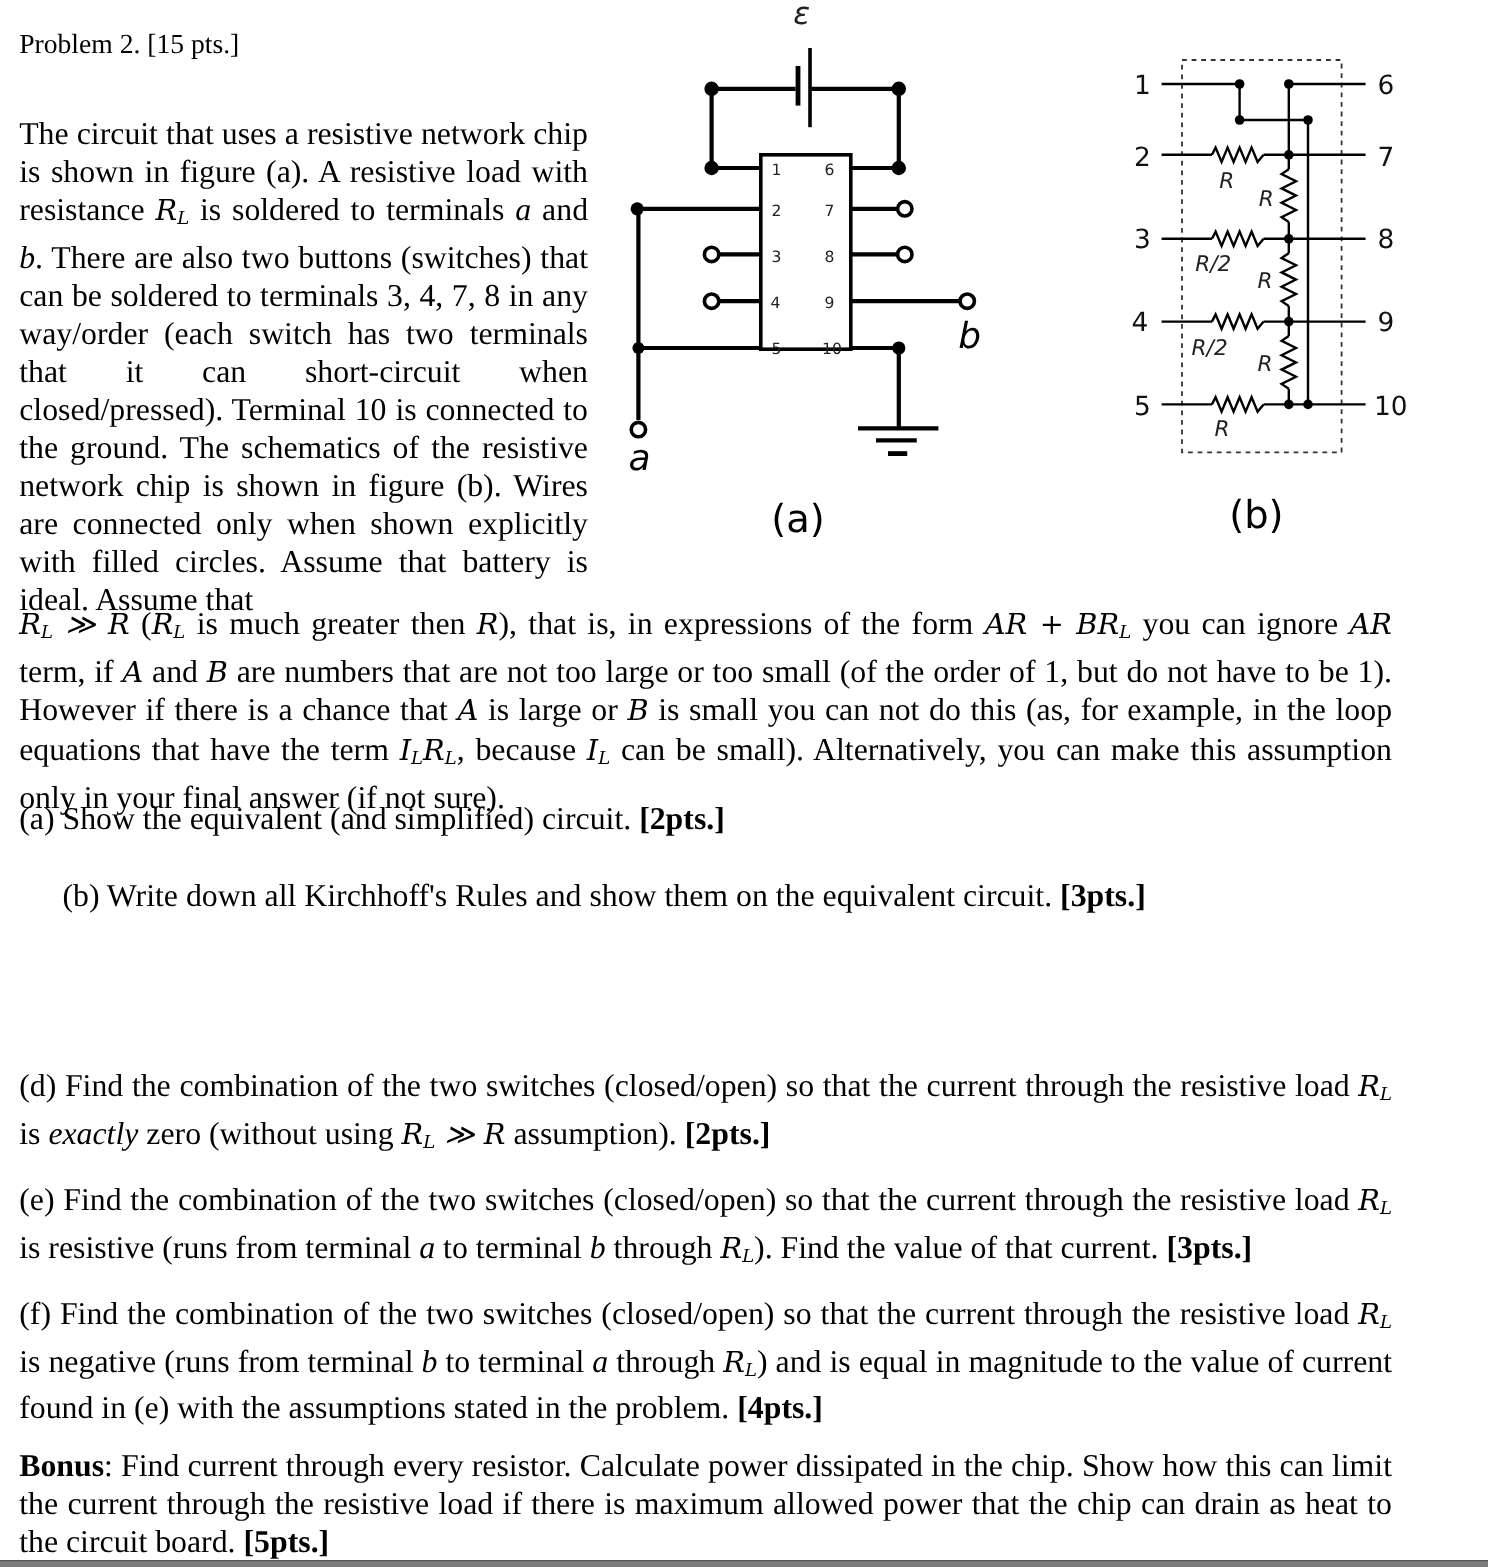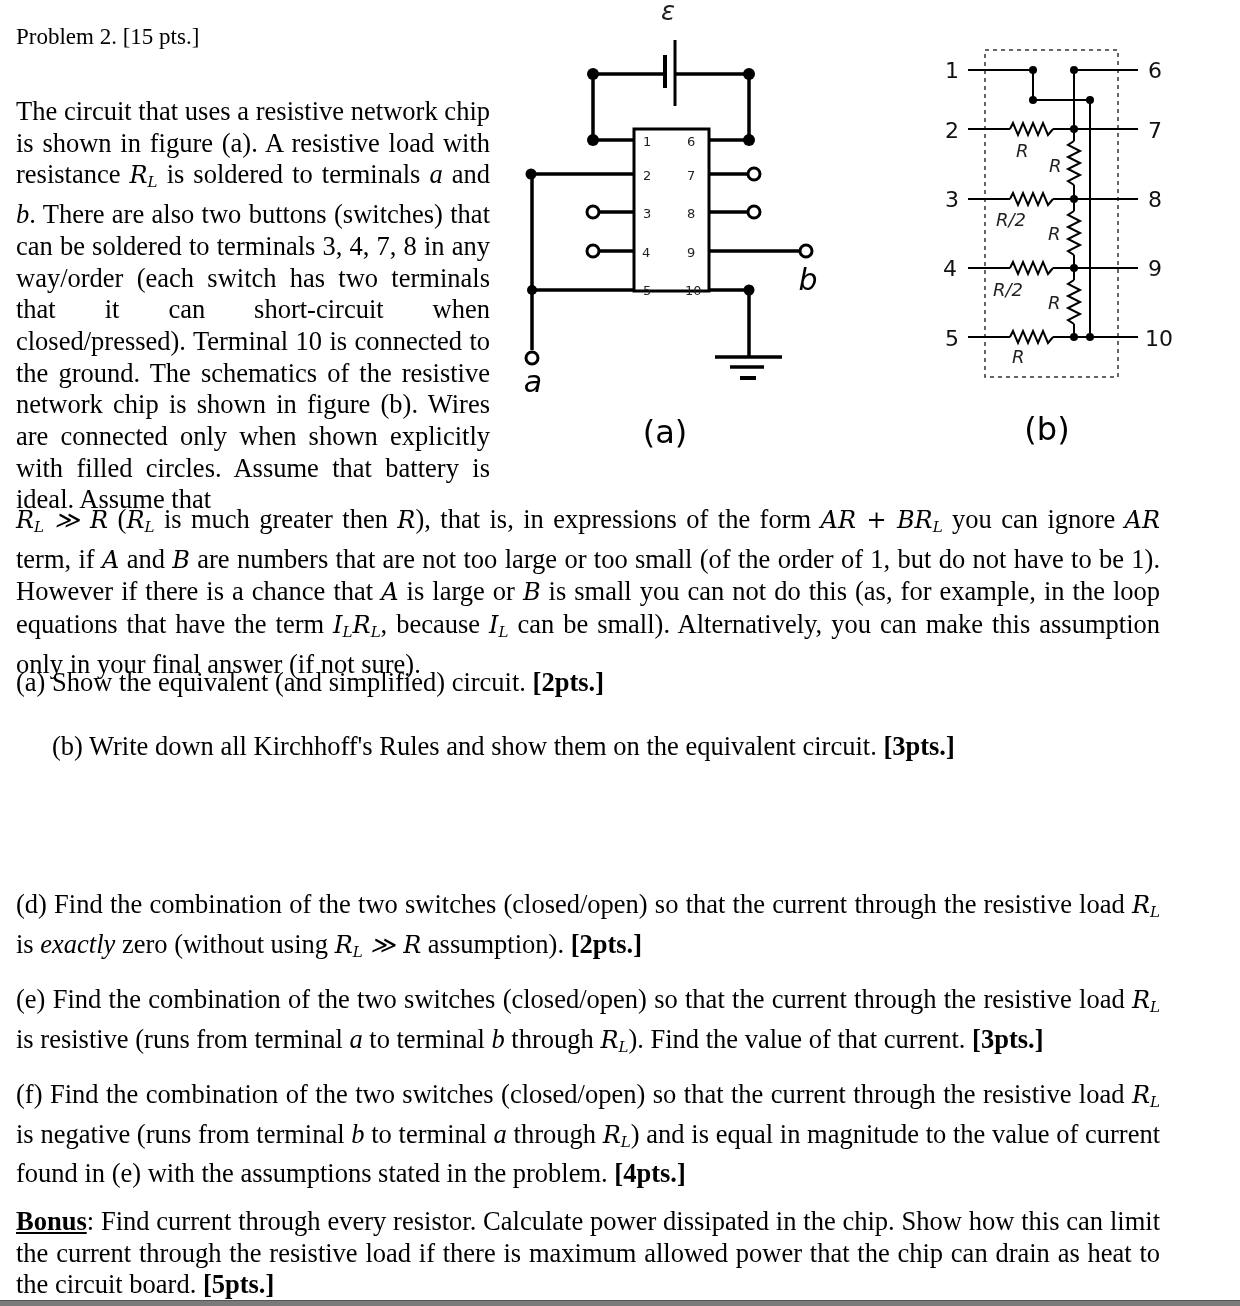--- a/index.html
+++ b/index.html
@@ -19,21 +19,21 @@
   }
   .intro-cont {
     position: absolute; left: 16px; top: 504px; width: 1144px;
     font-size: 26.5px; line-height: 31.7px; text-align: justify;
   }
   .m { font-family: "DejaVu Serif", serif; font-style: italic; font-size: 24px; }
   .m sub { font-size: 15px; font-style: italic; vertical-align: -4px; }
   .it { font-style: italic; }
   .q { position: absolute; left: 16px; width: 1144px; font-size: 26.5px; line-height: 31.7px; text-align: justify; }
   .q b { font-weight: bold; }
-  .u { text-decoration: underline; font-weight: bold; }
+  .u { font-weight: bold; }
   .fig-a { position: absolute; left: 520px; top: 0; width: 300px; height: 460px; }
   .fig-b { position: absolute; left: 930px; top: 40px; width: 250px; height: 420px; }
   svg text { font-family: "DejaVu Sans", sans-serif; }
   .bottom-bar {
     position: absolute; left: 0; top: 1300px; width: 1240px; height: 6px;
     background: #7a7a7a; border-top: 1px solid #555;
   }
 </style>
 </head>
 <body>

